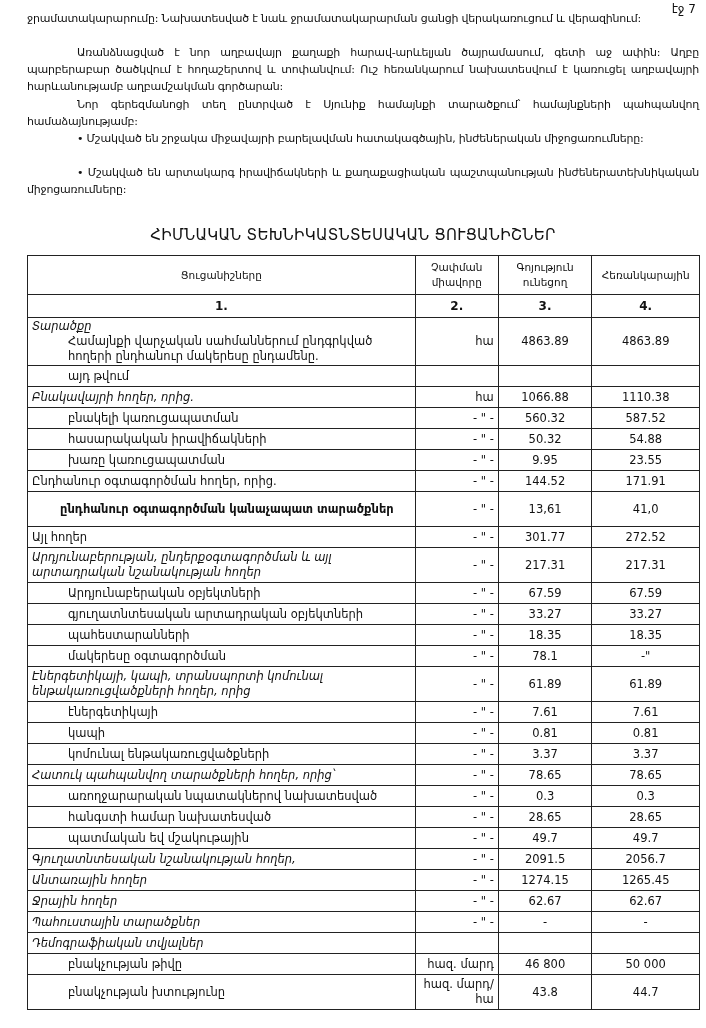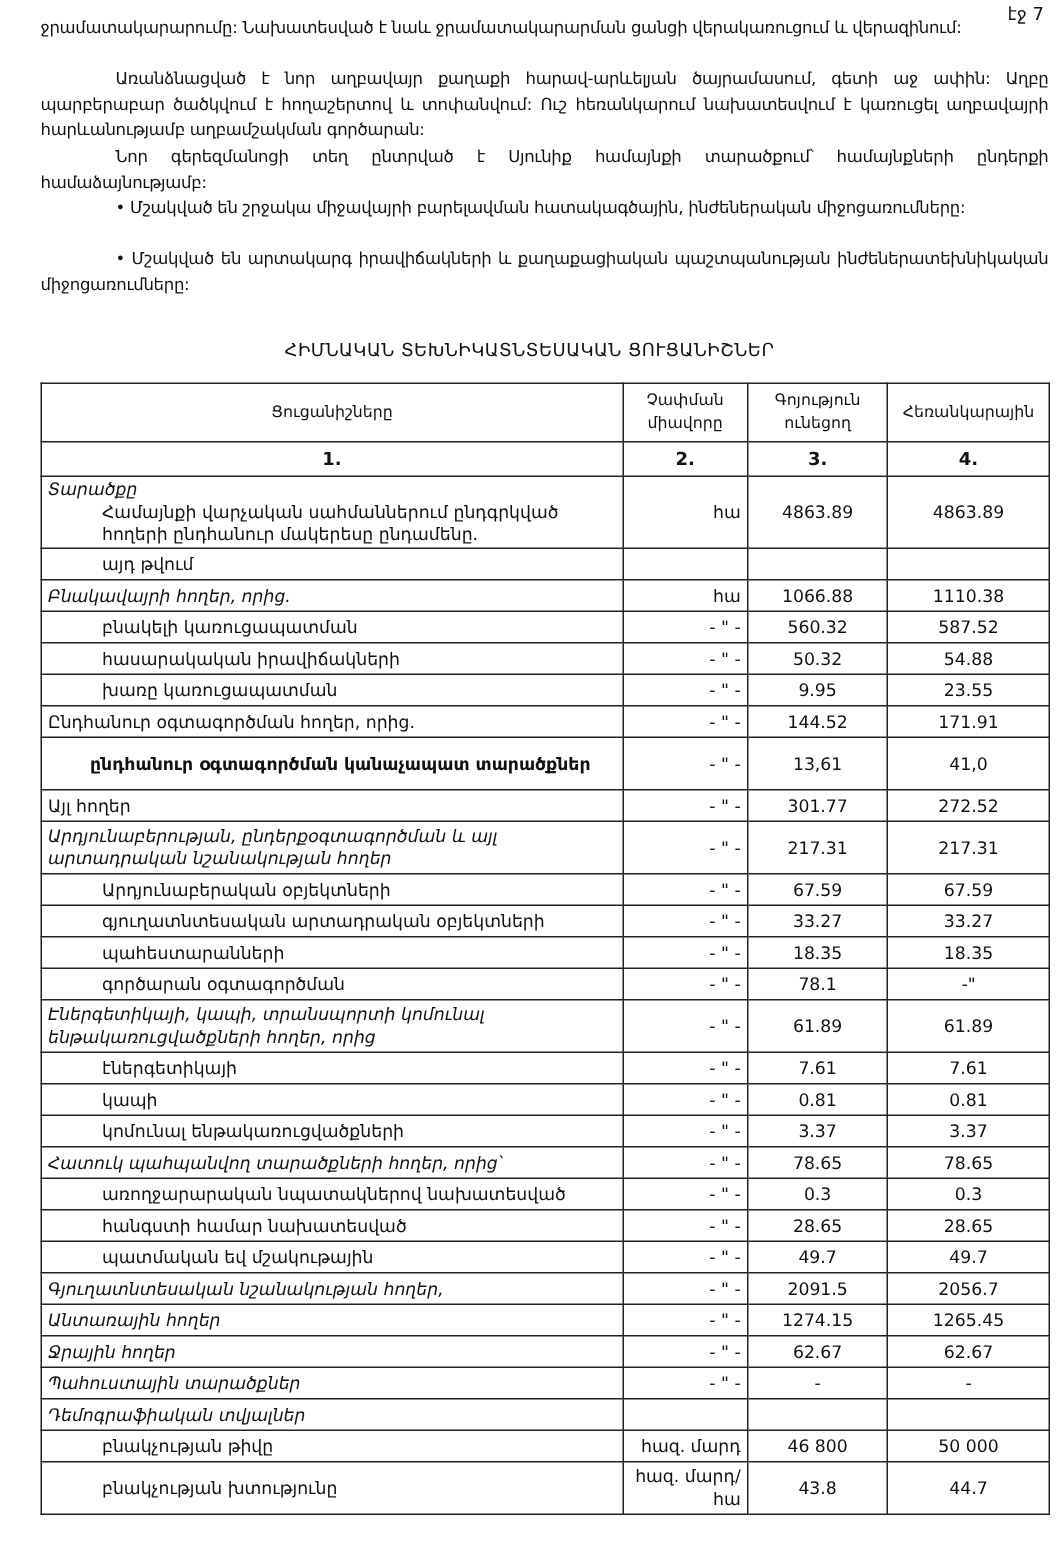--- a/index.html
+++ b/index.html
@@ -4,21 +4,21 @@
 <style>
   html, body { margin:0; padding:0; background:#ffffff; }
   body { width:706px; height:1028px; position:relative; overflow:hidden;
          font-family:"DejaVu Sans", sans-serif; color:#111; }
   .page-num { position:absolute; right:10px; top:2px; font-size:12px; }
   .para { position:absolute; left:27px; width:672px; font-size:11px; line-height:17px;
           text-align:justify; letter-spacing:-0.2px; }
   .indent { text-indent:50px; }
   .bullet { text-indent:50px; }
   .title { position:absolute; top:226px; left:0; width:706px; text-align:center;
-           font-size:12px; letter-spacing:0.3px; }
+           font-size:15px; letter-spacing:0.3px; }
   table.tech { position:absolute; top:255px; left:27px; border-collapse:collapse;
                width:673px; font-size:11.5px; }
   table.tech td { border:1px solid #222; padding:1px 4px; vertical-align:middle; line-height:15px; }
   td.c1 { width:368px; }
   td.c2 { width:77px; text-align:right; }
   td.c3 { width:88px; text-align:center; }
   td.c4 { width:100px; text-align:center; }
   tr.hdr td { text-align:center; height:36px; font-size:10.5px; }
   tr.nums td { text-align:center; font-weight:bold; height:20px; font-size:12px; }
   tr.r td { height:18px; }
@@ -27,21 +27,21 @@
   .sub { padding-left:40px !important;margin-top:36px; }
   .sub2 { padding-left:32px !important;font-weight:bold; }
 </style>
 </head>
 <body>
 
 <div class="page-num">էջ 7</div>
 
 <div class="para" style="top:10px;">ջրամատակարարումը: Նախատեսված է նաև ջրամատակարարման ցանցի վերակառուցում և վերազինում:</div>
 <div class="para indent" style="top:44px;">Առանձնացված է նոր աղբավայր քաղաքի հարավ-արևելյան ծայրամասում, գետի աջ ափին: Աղբը պարբերաբար ծածկվում է հողաշերտով և տոփանվում: Ուշ հեռանկարում նախատեսվում է կառուցել աղբավայրի հարևանությամբ աղբամշակման գործարան:</div>
-<div class="para indent" style="top:96px;">Նոր գերեզմանոցի տեղ ընտրված է Սյունիք համայնքի տարածքում՝ համայնքների ընդերքի համաձայնությամբ:</div>
+<div class="para indent" style="top:96px;">Նոր գերեզմանոցի տեղ ընտրված է Սյունիք համայնքի տարածքում՝ համայնքների պահպանվող համաձայնությամբ:</div>
 <div class="para bullet" style="top:130px;">• Մշակված են շրջակա միջավայրի բարելավման հատակագծային, ինժեներական միջոցառումները:</div>
 <div class="para bullet" style="top:164px;">• Մշակված են արտակարգ իրավիճակների և քաղաքացիական պաշտպանության ինժեներատեխնիկական միջոցառումները:</div>
 
 <div class="title">ՀԻՄՆԱԿԱՆ ՏԵԽՆԻԿԱՏՆՏԵՍԱԿԱՆ ՑՈՒՑԱՆԻՇՆԵՐ</div>
 
 <table class="tech">
   <tbody>
       <tr class="hdr">
     <td class="c1">Ցուցանիշները</td>
     <td class="c2">Չափման միավորը</td>
@@ -131,21 +131,21 @@
         <td class="c3">33.27</td>
         <td class="c4">33.27</td>
       </tr>
       <tr class="r">
         <td class="c1 sub">պահեստարանների</td>
         <td class="c2">- " -</td>
         <td class="c3">18.35</td>
         <td class="c4">18.35</td>
       </tr>
       <tr class="r">
-        <td class="c1 sub">գործարան օգտագործման</td>
+        <td class="c1 sub">մակերեսը օգտագործման</td>
         <td class="c2">- " -</td>
         <td class="c3">78.1</td>
         <td class="c4">-"</td>
       </tr>
       <tr class="r2">
         <td class="c1 ital">Էներգետիկայի, կապի, տրանսպորտի կոմունալ ենթակառուցվածքների հողեր, որից</td>
         <td class="c2">- " -</td>
         <td class="c3">61.89</td>
         <td class="c4">61.89</td>
       </tr>

